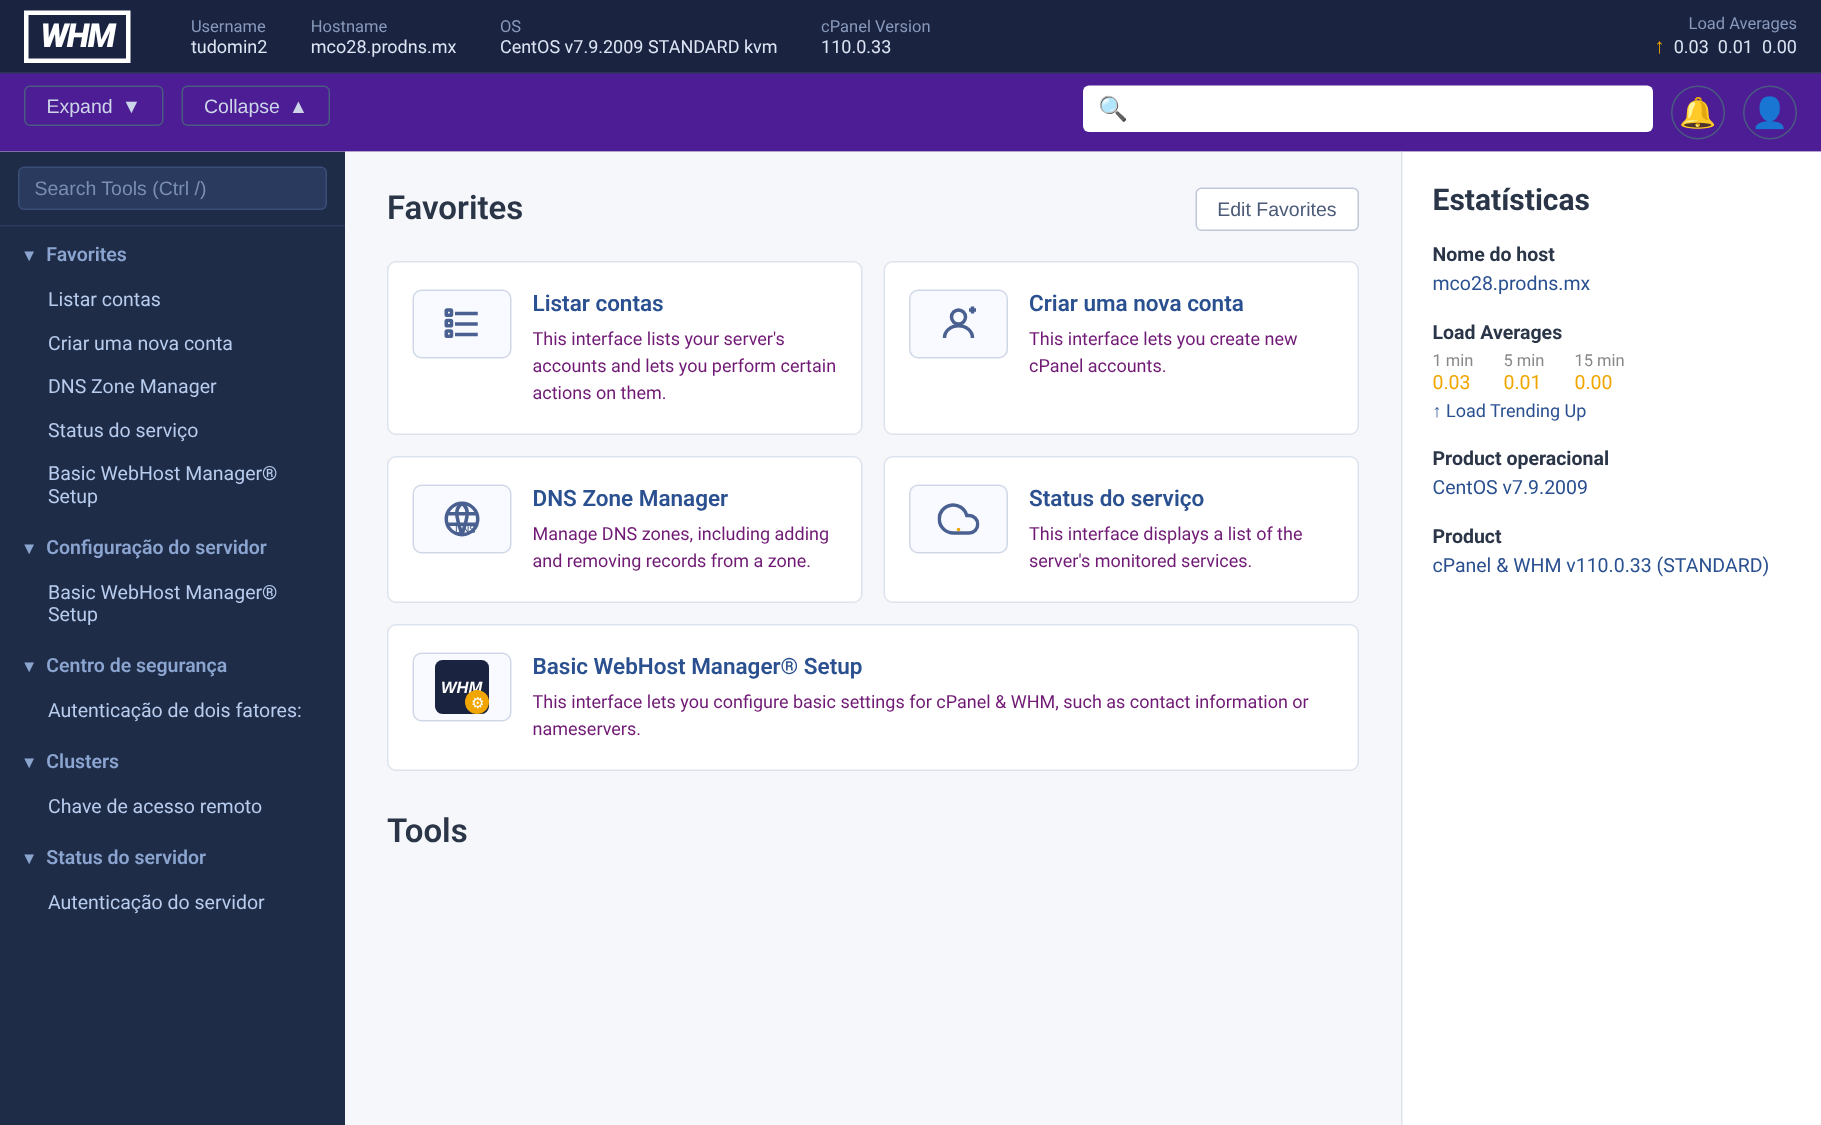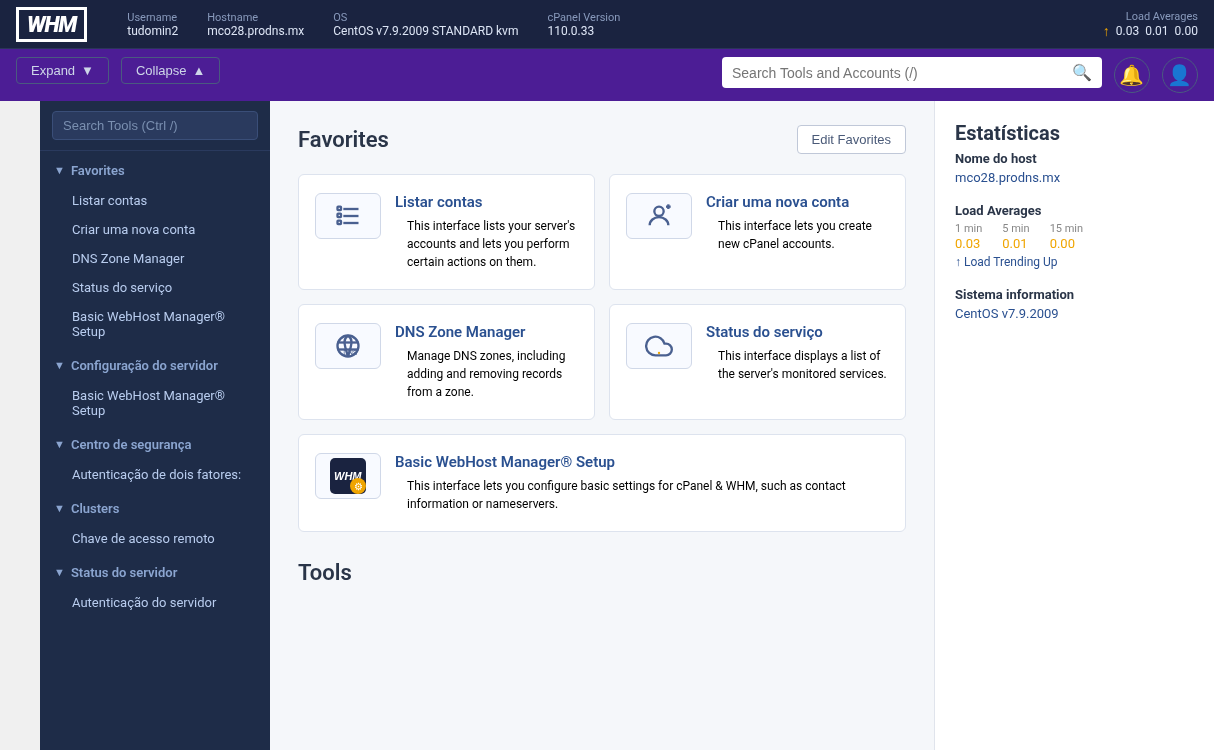--- a/index.html
+++ b/index.html
@@ -97,21 +97,20 @@
     }
 
     
     .sidebar {
       width: 230px;
       background: #1e2c48;
       color: #c8d6ee;
       overflow-y: auto;
       flex-shrink: 0;
       padding-bottom: 20px;
-      margin-left: 40px;
     }
     .sidebar-search {
       padding: 10px 12px;
       border-bottom: 1px solid #2a3a5e;
     }
     .sidebar-search input {
       width: 100%;
       background: #2a3a5e;
       border: 1px solid #3a4e78;
       border-radius: 4px;
@@ -211,33 +210,33 @@
       font-size: 20px;
       background: #f8faff;
     }
     .card-content {}
     .card-title {
       font-size: 15px;
       font-weight: 600;
       color: #2a5090;
       margin-bottom: 6px;
     }
-    .card-desc { font-size: 12px; color: #000000; line-height: 1.5; margin-left: 12px; }
+    .card-desc { font-size: 12px; color: #701a75; line-height: 1.5; }
 
     
     .card-full {
       grid-column: span 2;
     }
 
     
     .stats-title {
       font-size: 20px;
       font-weight: 700;
       color: #2a3548;
-      margin-bottom: 6px;
+      margin-bottom: 18px;
     }
     .stat-section { margin-bottom: 18px; }
     .stat-label {
       font-size: 13px;
       font-weight: 700;
       color: #2a3548;
       margin-bottom: 4px;
     }
     .stat-value {
       font-size: 13px;
@@ -297,21 +296,20 @@
 <div class="second-bar">
   <button class="btn-expand">
     <span>Expand</span>
     <span>▼</span>
   </button>
   <button class="btn-collapse">
     <span>Collapse</span>
     <span>▲</span>
   </button>
   <div class="search-top-bar">
-    <input type="text" placeholder="Search Tools and Accounts (/)" style="">
     <span class="search-icon-top">🔍</span>
   </div>
   <button class="notif-btn">
     <span>🔔</span>
   </button>
   <button class="notif-btn">
     <span>👤</span>
   </button>
 </div>
 
@@ -479,19 +477,23 @@
         </div>
         <div class="load-col">
           <label>15 min</label>
           <span>0.00</span>
         </div>
       </div>
       <div class="load-trending">Load Trending Up</div>
     </div>
 
     <div class="stat-section">
-      <div class="stat-label">Sistema information</div>
+      <div class="stat-label">Product operacional</div>
       <div class="stat-value">CentOS v7.9.2009</div>
     </div>
 
+    <div class="stat-section">
+      <div class="stat-label">Product</div>
+      <div class="stat-value">cPanel &amp; WHM v110.0.33 (STANDARD)</div>
+    </div>
   </div>
 
 </div>
 
 </body></html>

